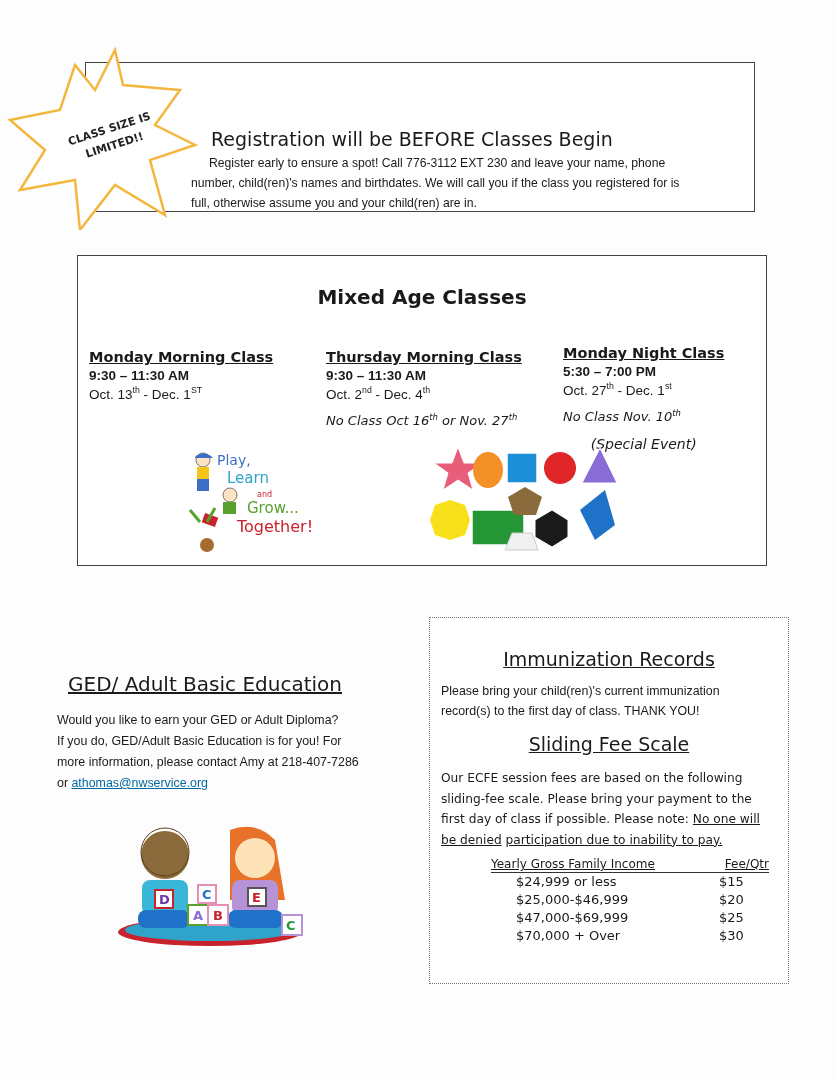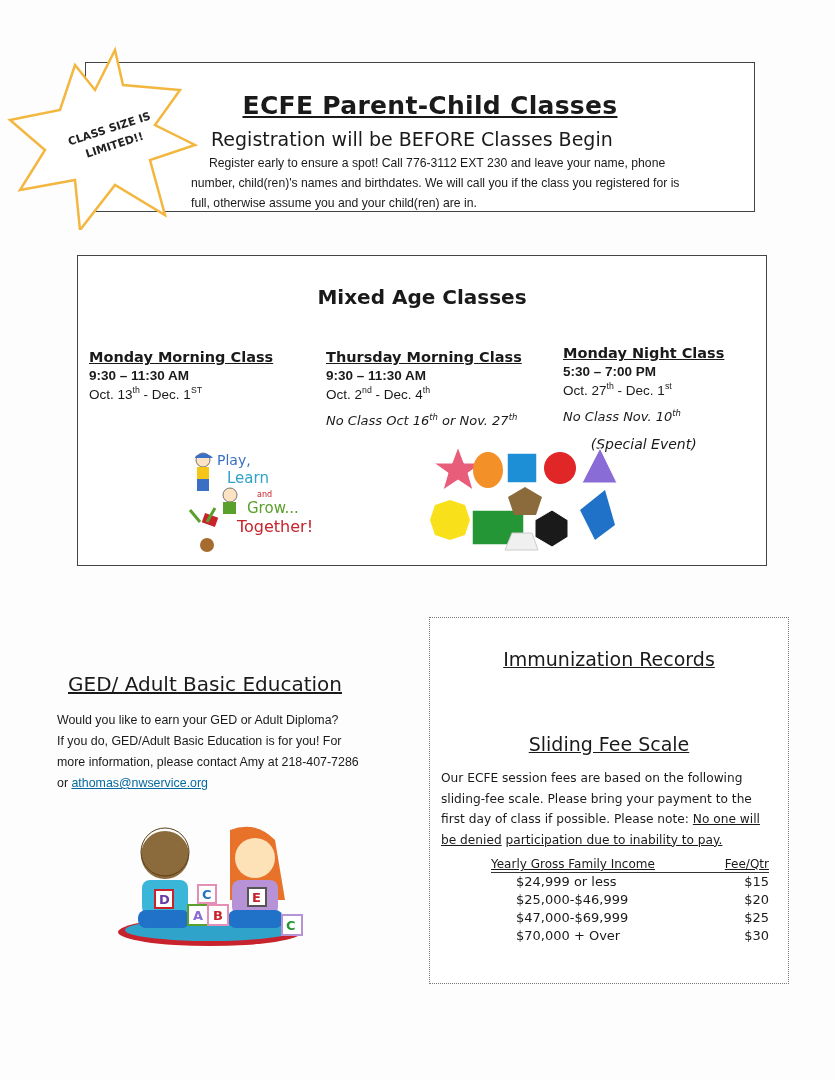--- a/index.html
+++ b/index.html
@@ -48,28 +48,27 @@
   #box3 { left:429px; top:617px; width:360px; height:367px; border:1.5px dotted #777; box-sizing:border-box; background:#fff; }
   #imm-title { left:0; top:30px; width:100%; text-align:center; font-size:19px; text-decoration:underline; }
   #imm-body { left:11px; top:63px; width:340px; font-size:12.4px; line-height:20px; }
   #fee-title { left:0; top:115px; width:100%; text-align:center; font-size:19px; text-decoration:underline; }
   #fee-body { left:11px; top:150px; width:345px; font-size:12.2px; line-height:20.5px; }
   #fee-body .u { text-decoration:underline; }
   #fee-table { left:61px; top:239px; width:278px; font-size:13px; }
   #fee-table .hdr { display:flex; justify-content:space-between; border-bottom:1.3px solid #333; font-size:12px; padding-bottom:1px; text-decoration:none; }
   #fee-table .row { display:flex; justify-content:space-between; line-height:18px; }
   #fee-table .inc { padding-left:25px; }
-  #fee-table .fee { width:50px; text-align:right; }
+  #fee-table .fee { width:50px; text-align:left; }
   .hdr span { text-decoration:underline; }
 </style>
 </head>
 <body>
 
 <div id="box1" class="abs">
-  <div id="title1" class="abs comic">ECFE Parent-Child Classes</div>
   <div id="subtitle1" class="abs comic">Registration will be BEFORE Classes Begin</div>
   <div id="body1" class="abs cal">
     <div class="indent">Register early to ensure a spot!  Call 776-3112 EXT 230 and leave your name, phone</div>
     <div>number, child(ren)'s names and birthdates.  We will call you if the class you registered for is</div>
     <div>full, otherwise assume you and your child(ren) are in.</div>
   </div>
 </div>
 
 <svg id="star" class="abs" viewBox="0 0 195 185">
   <polygon points="110,5 118,40 175,45 150,80 190,100 145,115 160,170 110,140 75,185 70,135 15,145 40,105 5,75 55,65 70,20 90,45" fill="#fff" stroke="#f3b63f" stroke-width="2.5" stroke-linejoin="miter"></polygon>
@@ -165,20 +164,24 @@
       <text x="103" y="100" fill="#c8232c">B</text>
     <rect x="138" y="68" width="18" height="18" fill="#fff" stroke="#555" stroke-width="2"></rect>
       <text x="142" y="82" fill="#c8232c">E</text>
     <rect x="172" y="95" width="20" height="20" fill="#fff" stroke="#b792d6" stroke-width="2"></rect>
       <text x="176" y="110" fill="#249636">C</text>
   </g>
 </svg>
 
 <div id="box3" class="abs">
   <div id="imm-title" class="abs comic">Immunization Records</div>
+  <div id="imm-body" class="abs cal">
+    <div>Please bring your child(ren)'s current immunization</div>
+    <div>record(s) to the first day of class.  THANK YOU!</div>
+  </div>
 
   <div id="fee-title" class="abs comic">Sliding Fee Scale</div>
   <div id="fee-body" class="abs comic">
     <div>Our ECFE session fees are based on the following</div>
     <div>sliding-fee scale.  Please bring your payment to the</div>
     <div><span>first day of class if possible.  Please note:  </span><span class="u">No one will</span></div>
     <div><span class="u">be denied</span> <span class="u">participation due to inability to pay.</span></div>
   </div>
 
   <div id="fee-table" class="abs comic">

